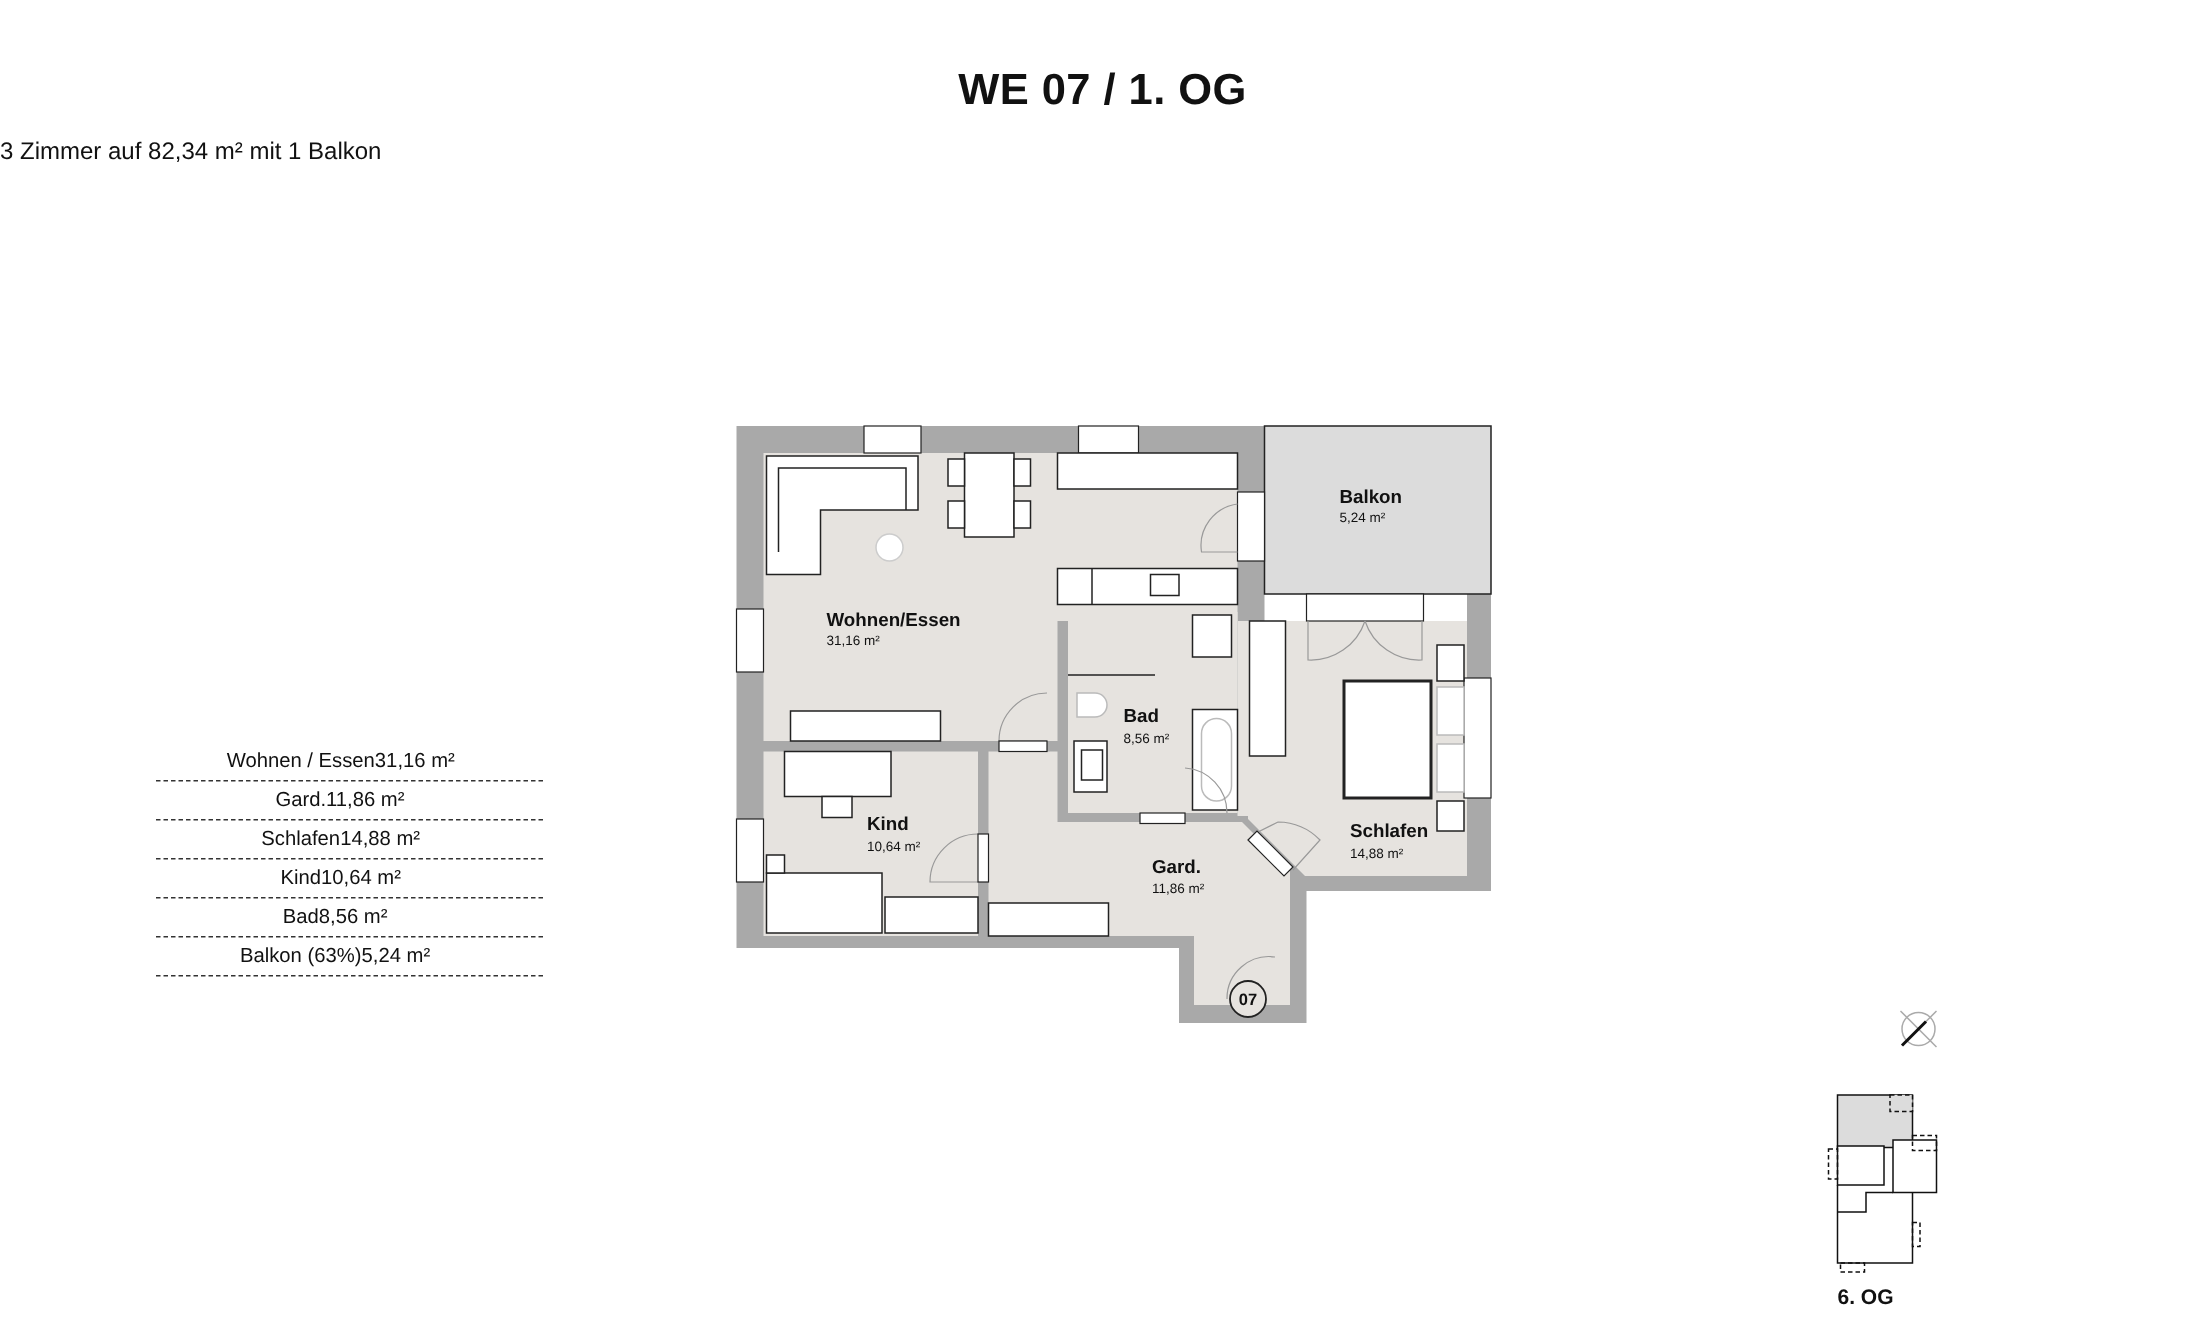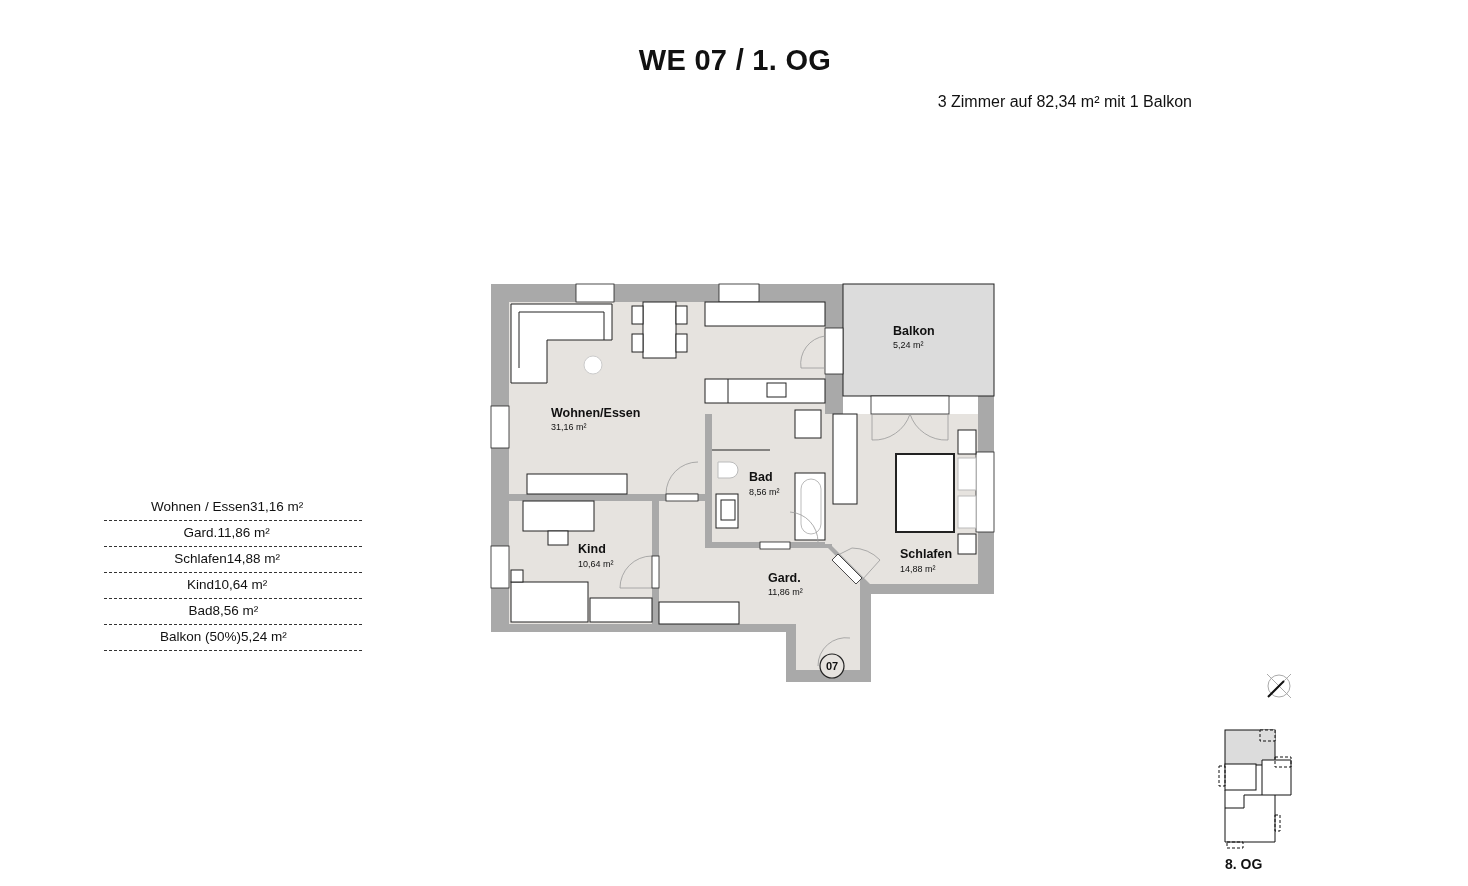--- a/index.html
+++ b/index.html
@@ -1,20 +1,20 @@
 <!DOCTYPE html>
 <html><head>
   <meta charset="utf-8">
   <style>
     html, body { margin: 0; padding: 0; background: #ffffff; }
     body { width: 1468px; height: 886px; position: relative; overflow: hidden;
            font-family: "Liberation Sans", "DejaVu Sans", sans-serif; color: #111; }
     .title { position: absolute; left: 1px; width: 1468px; top: 44px; text-align: center;
              font-size: 29px; font-weight: bold; letter-spacing: 0.3px; }
-    .subtitle { position: absolute; left: 0; width: 1192px; top: 93px; text-align: right;
+    .subtitle { position: absolute; left: 0; width: 1192px; top: 93px; text-align: left;
                 font-size: 16px; }
     .area-table { position: absolute; left: 104px; top: 496px; width: 258px; }
     .area-row { display: flex; justify-content: center; height: 24px; line-height: 22px;
                 font-size: 13.5px; border-bottom: 1px dashed #333; margin-bottom: 1px; }
     .area-row.total { border-bottom: none; font-weight: bold; }
     .area-row .val { width: 65px; text-align: left; }
     .plan { position: absolute; left: 0; top: 0; }
     .room-label { font-family: "Liberation Sans", sans-serif; font-weight: bold; font-size: 12.5px; fill: #111; }
     .room-area { font-family: "Liberation Sans", sans-serif; font-size: 9px; fill: #111; }
     .keyplan-label { position: absolute; left: 1225px; top: 856px; font-size: 14px; font-weight: bold; }
@@ -40,21 +40,21 @@
   </div>
   <div class="area-row">
     <span>Kind</span>
     <span class="val">10,64 m²</span>
   </div>
   <div class="area-row">
     <span>Bad</span>
     <span class="val">8,56 m²</span>
   </div>
   <div class="area-row">
-    <span>Balkon (50%)</span>
+    <span>Balkon (63%)</span>
     <span class="val">5,24 m²</span>
   </div>
 </div>
 
 <svg class="plan" width="1468" height="886" viewBox="0 0 1468 886" xmlns="http://www.w3.org/2000/svg">
 
   <g>
     <polygon fill="#a9a9a9" points="491,284 843,284 843,414 978,414 978,396 994,396 994,594 871,594 871,682 786,682 786,632 491,632"></polygon>
 
     <rect x="843" y="284" width="151" height="112" fill="#dcdcdc" stroke="#222" stroke-width="1"></rect>
@@ -175,13 +175,13 @@
     <rect x="1219" y="766" width="6" height="20" stroke-dasharray="3,2"></rect>
     <polygon points="1262,760 1291,760 1291,795 1262,795" fill="#fff"></polygon>
     <rect x="1275" y="757" width="16" height="10" stroke-dasharray="3,2"></rect>
     <polyline points="1225,790 1225,842 1275,842 1275,795"></polyline>
     <polyline points="1225,808 1244,808 1244,795 1262,795"></polyline>
     <rect x="1275" y="815" width="5" height="16" stroke-dasharray="3,2"></rect>
     <rect x="1227" y="842" width="16" height="6" stroke-dasharray="3,2"></rect>
   </g>
 </svg>
 
-<div class="keyplan-label">8. OG</div>
+<div class="keyplan-label">6. OG</div>
 
 </body></html>

